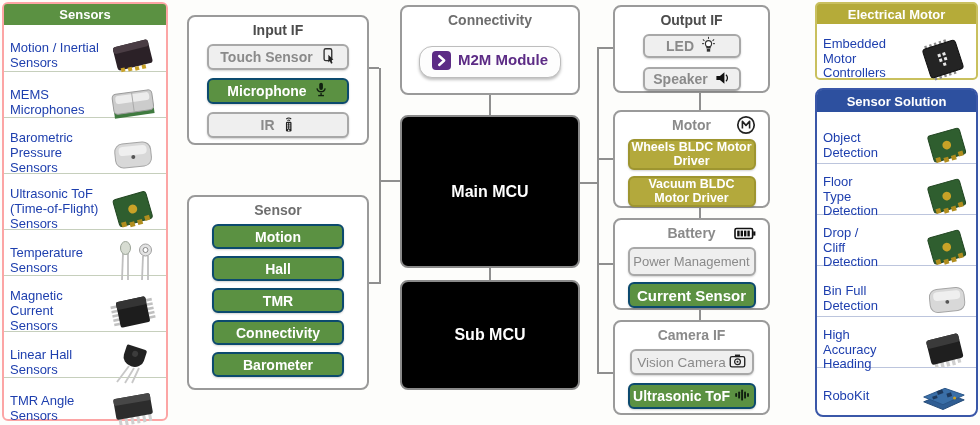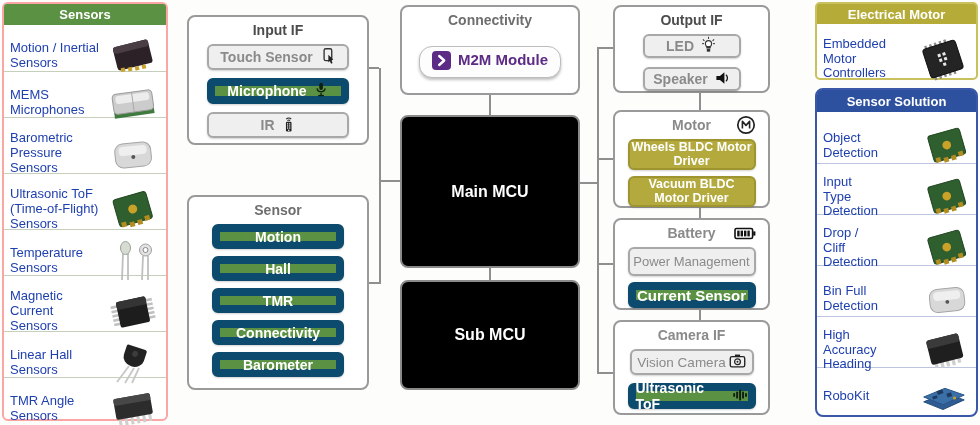--- a/index.html
+++ b/index.html
@@ -31,21 +31,21 @@
        box-sizing:border-box;display:flex;flex-direction:column;align-items:center;}
   .box-title{font-weight:bold;font-size:14px;margin:5px 0 6px;}
   .t-dark{color:#4c4c4c;} .t-mid{color:#6e6e6e;} .t-light{color:#8a8a8a;}
   .title-row{position:relative;width:100%;text-align:center;}
   .title-icon{position:absolute;right:12px;top:3px;}
 
   .btn{display:flex;align-items:center;justify-content:center;gap:6px;
        border-radius:6px;box-sizing:border-box;font-weight:bold;
        box-shadow:0 1px 2px rgba(0,0,0,.18);cursor:default;}
   .btn.gray{background:#efefef;border:2px solid #a8a8a8;color:#8a8a8a;font-size:14px;}
-  .btn.green{background:#5b9142;border:8px solid #0c4a6e;color:#fff;font-size:14px;}
+  .btn.green{background:#5b9142;border:2px solid #0c4a6e;color:#fff;font-size:14px;}
   .btn.olive{background:#b3a93c;border:2px solid #9e9530;color:#fff;font-size:12.5px;
              line-height:1.1;text-align:center;}
   .btn.normal-w{font-weight:normal;}
 
   .mcu{position:absolute;background:#000000;border:2px solid #8a8a8a;border-radius:8px;
        box-sizing:border-box;display:flex;align-items:center;justify-content:center;
        color:#fff;font-weight:bold;font-size:16px;}
 
   .m2m-btn{display:flex;gap:7px;background:#fdfdfd;
        border:1px solid #bdbdbd;border-radius:13px;padding:4px 12px;
@@ -420,21 +420,21 @@
               <circle cx="28" cy="20" r="4.5" fill="#c9a227"></circle>
               <rect x="13" y="30" width="5" height="5" fill="#b08d1e"></rect>
               <rect x="21" y="32" width="5" height="5" fill="#b08d1e"></rect>
               <rect x="29" y="32" width="5" height="5" fill="#b08d1e"></rect>
               <rect x="37" y="30" width="5" height="5" fill="#b08d1e"></rect>
             </g>
           </svg>
       </span>
     </div>
     <div class="p-item hsol">
-      <span class="p-label">Input Type Detection</span>
+      <span class="p-label">Floor Type Detection</span>
       <span class="p-chip">
         <svg width="54" height="42" viewBox="0 0 56 42">
             <g transform="rotate(-16 28 21)">
               <rect x="11" y="6" width="34" height="28" rx="3" fill="#2f5e2f" stroke="#214521"></rect>
               <circle cx="28" cy="20" r="4.5" fill="#c9a227"></circle>
               <rect x="13" y="30" width="5" height="5" fill="#b08d1e"></rect>
               <rect x="21" y="32" width="5" height="5" fill="#b08d1e"></rect>
               <rect x="29" y="32" width="5" height="5" fill="#b08d1e"></rect>
               <rect x="37" y="30" width="5" height="5" fill="#b08d1e"></rect>
             </g>

